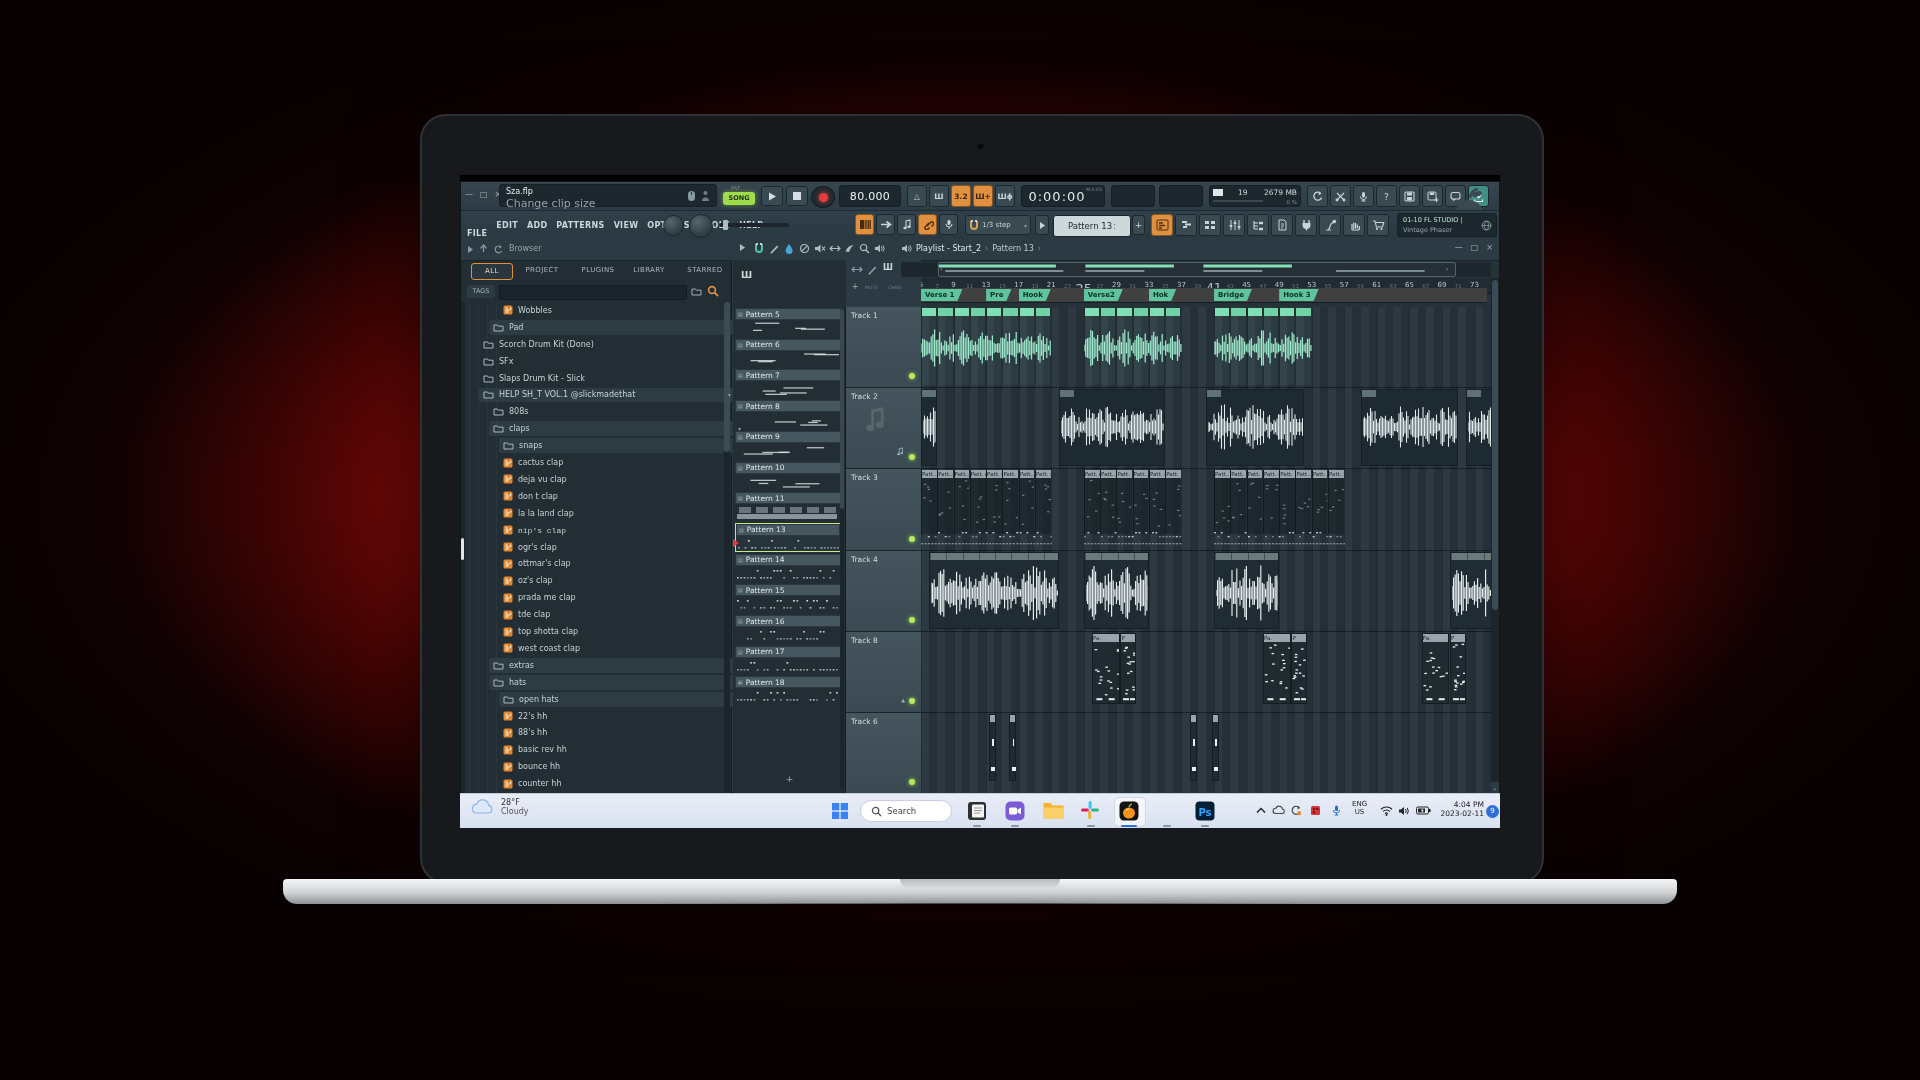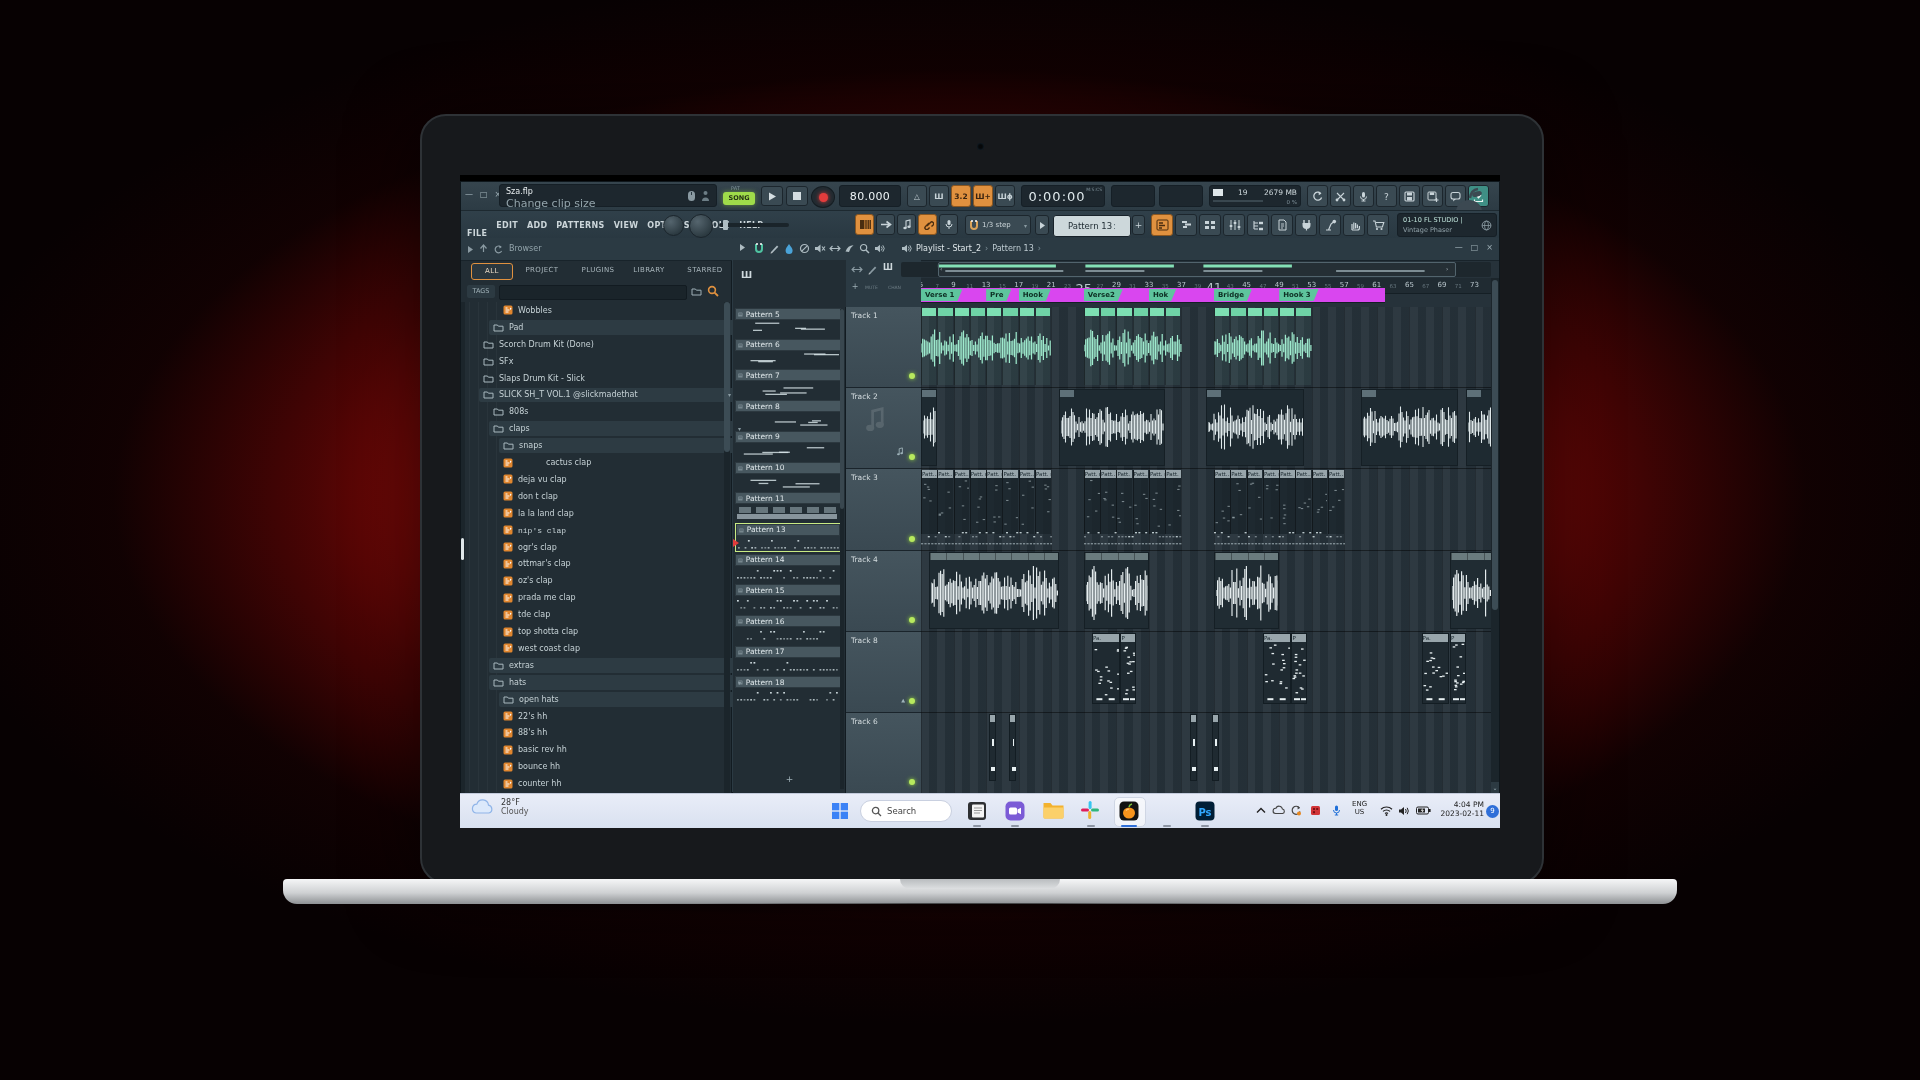--- a/index.html
+++ b/index.html
@@ -456,21 +456,21 @@
             </span>
             <span>Slaps Drum Kit - Slick</span>
           </div>
           <div class="browser-row" style="top: 148.5px; left: 22px;">
             <div class="hlbg"></div>
             <span style="margin-right: 5px; display: flex;">
               <svg width="11" height="9">
                 <path d="M1 2 h3.4 l1 1.2 H10 V8 H1 Z" fill="none" stroke="#a9b9bf" stroke-width="1"></path>
               </svg>
             </span>
-            <span>SLICK SH_T VOL.1 @slickmadethat</span>
+            <span>HELP SH_T VOL.1 @slickmadethat</span>
             <span style="position: absolute; right: 2px; font-size: 6px; color: rgb(138, 154, 162);">▾</span>
           </div>
           <div class="browser-row" style="top: 165.4px; left: 32px;">
             <span style="margin-right: 5px; display: flex;">
               <svg width="11" height="9">
                 <path d="M1 2 h3.4 l1 1.2 H10 V8 H1 Z" fill="none" stroke="#a9b9bf" stroke-width="1"></path>
               </svg>
             </span>
             <span>808s</span>
           </div>
@@ -486,21 +486,21 @@
           </div>
           <div class="browser-row" style="top: 199.2px; left: 42px;">
             <div class="hlbg"></div>
             <span style="margin-right: 5px; display: flex;">
               <svg width="11" height="9">
                 <path d="M1 2 h3.4 l1 1.2 H10 V8 H1 Z" fill="none" stroke="#a9b9bf" stroke-width="1"></path>
               </svg>
             </span>
             <span>snaps</span>
           </div>
-          <div class="browser-row" style="top: 216.1px; left: 42px; gap: 28px;">
+          <div class="browser-row" style="top: 216.1px; left: 42px;">
             <span style="margin-right: 5px; display: flex;">
               <svg width="10" height="10">
                 <rect x="0.5" y="0.5" width="9" height="9" rx="1.5" fill="#e0862e"></rect>
                 <path d="M2.5 3 h2 M2.5 5 h4 M2.5 7 h3" stroke="#fff" stroke-width="1.1"></path>
                 <path d="M7 2.6 l1.6 1.2 L7 5 Z" fill="#fff"></path>
               </svg>
             </span>
             <span>cactus clap</span>
           </div>
           <div class="browser-row" style="top: 233px; left: 42px;">
@@ -829,21 +829,21 @@
             <span class="tl-num" style="left: 423.3px; top: 3px; font-size: 7px; color: rgb(185, 198, 204);">57</span>
             <span class="tl-num" style="left: 439.6px; top: 5px; font-size: 5.5px; color: rgb(102, 118, 126);">59</span>
             <span class="tl-num" style="left: 455.8px; top: 3px; font-size: 7px; color: rgb(185, 198, 204);">61</span>
             <span class="tl-num" style="left: 472.1px; top: 5px; font-size: 5.5px; color: rgb(102, 118, 126);">63</span>
             <span class="tl-num" style="left: 488.4px; top: 3px; font-size: 7px; color: rgb(185, 198, 204);">65</span>
             <span class="tl-num" style="left: 504.7px; top: 5px; font-size: 5.5px; color: rgb(102, 118, 126);">67</span>
             <span class="tl-num" style="left: 521px; top: 3px; font-size: 7px; color: rgb(185, 198, 204);">69</span>
             <span class="tl-num" style="left: 537.2px; top: 5px; font-size: 5.5px; color: rgb(102, 118, 126);">71</span>
             <span class="tl-num" style="left: 553.5px; top: 3px; font-size: 7px; color: rgb(185, 198, 204);">73</span>
           </div>
-          <div style="position: absolute; left: 188px; top: 50px; width: 464px; height: 14px; background: #d946ef; border-bottom: 1px solid rgb(21, 31, 37); overflow: hidden;">
+          <div style="position: absolute; left: 188px; top: 50px; width: 566px; height: 14px; background: #404040; border-bottom: 1px solid rgb(21, 31, 37); overflow: hidden;">
             <div class="marker-tab" style="left: 0px;">Verse 1</div>
             <div class="marker-tab" style="left: 65.1px;">Pre</div>
             <div class="marker-tab" style="left: 97.7px;">Hook</div>
             <div class="marker-tab" style="left: 162.8px;">Verse2</div>
             <div class="marker-tab" style="left: 227.9px;">Hok</div>
             <div class="marker-tab" style="left: 293px;">Bridge</div>
             <div class="marker-tab" style="left: 358.2px;">Hook 3</div>
           </div>
           <div style="position: absolute; left: 113px; top: 69px; width: 75px; height: 487px;">
             <div style="position: absolute; left: 0px; top: 0px; width: 75px; height: 81.2px; background: linear-gradient(rgb(69, 85, 94), rgb(58, 73, 82)); border-bottom: 1px solid rgb(26, 36, 43); box-sizing: border-box;">

